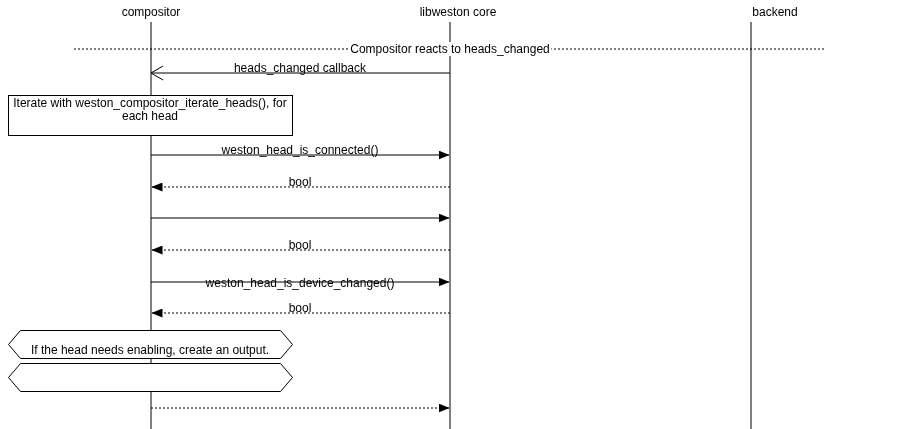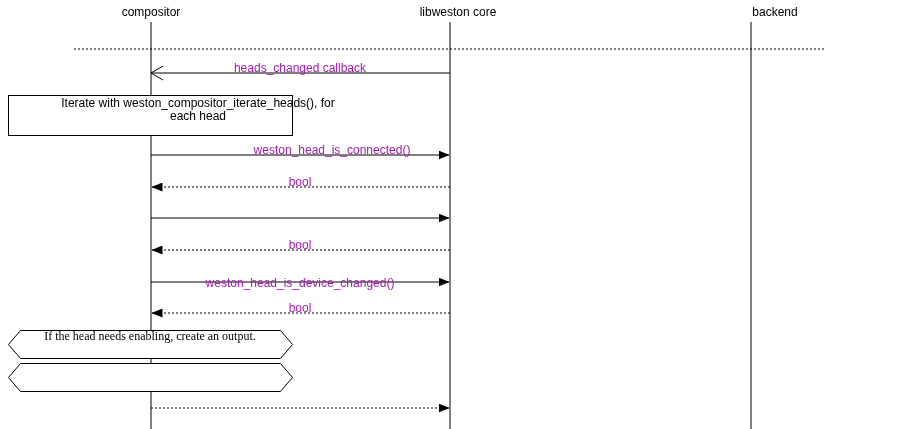--- a/index.html
+++ b/index.html
@@ -48,31 +48,30 @@
     color: #000;
   }
   
   .message-label {
     position: absolute;
     font-size: 12px;
     line-height: 14px;
     white-space: nowrap;
     transform: translateX(-50%);
     text-align: center;
-    color: #a21caf;
+    color: #000000;
   }
   
   .note-text {
     position: absolute;
     font-size: 12px;
     line-height: 13px;
     text-align: center;
     color: #000;
     white-space: normal;
-    margin-left: 48px;
   }
   .hex-text {
     position: absolute;
     font-size: 12px;
     line-height: 13px;
     text-align: center;
     color: #000;
   }
 </style>
 </head>
@@ -127,32 +126,33 @@
     <g id="conditions-group">
       <polygon points="8.5,344.5 20.5,330.5 280.5,330.5 292.5,344.5 280.5,358.5 20.5,358.5" fill="#ffffff" stroke="#000000" stroke-width="1"></polygon>
       <polygon points="8.5,377.5 20.5,363.5 280.5,363.5 292.5,377.5 280.5,391.5 20.5,391.5" fill="#ffffff" stroke="#000000" stroke-width="1"></polygon>
     </g>
   </svg>
 
   <div class="participant-label" style="left:151px; top:5px;">compositor</div>
   <div class="participant-label" style="left:450px; top:5px;padding-left:16px;">libweston core</div>
   <div class="participant-label" style="left:775px; top:5px;">backend</div>
 
+  <div class="separator-label" style="left:450px; top:49px;">Compositor reacts to heads_changed</div>
 
   <div class="message-label" style="left:300px; top:61px;">heads_changed callback</div>
 
-  <div class="message-label" style="left:300px; top:143px;margin-left:32px;">weston_head_is_connected()</div>
+  <div class="message-label" style="left:300px; top:143px;">weston_head_is_connected()</div>
 
   <div class="message-label" style="left:300px; top:175px;">bool</div>
 
 
   <div class="message-label" style="left:300px; top:238px;">bool</div>
 
   <div class="message-label" style="left:300px; top:276px;">weston_head_is_device_changed()</div>
 
   <div class="message-label" style="left:300px; top:301px;">bool</div>
 
   <div class="note-text" style="left:12px; top:97px; width:276px;">Iterate with weston_compositor_iterate_heads(), for each head</div>
 
-  <div class="hex-text" style="left:22px; top:330px; width:256px;font-family:Liberation Serif, serif;">If the head needs enabling, create an output.</div>
+  <div class="hex-text" style="left:22px; top:344px; width:256px;">If the head needs enabling, create an output.</div>
 
 
 </div>
 
 </body></html>

